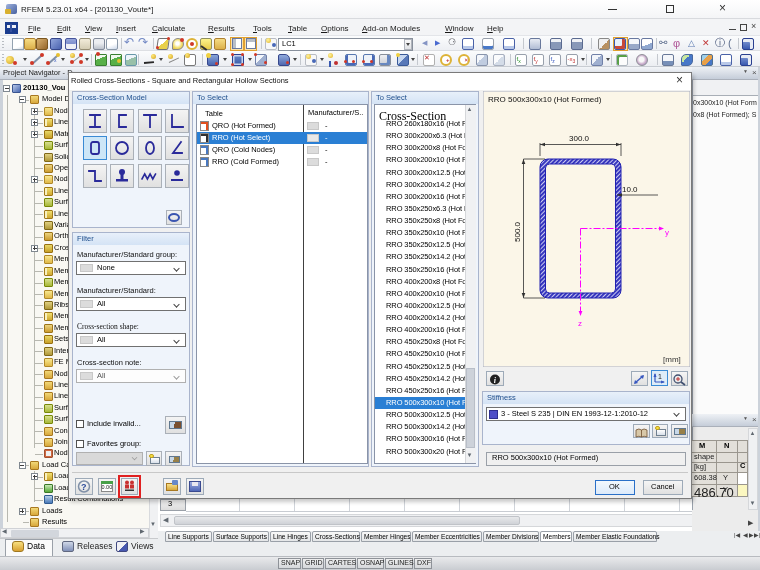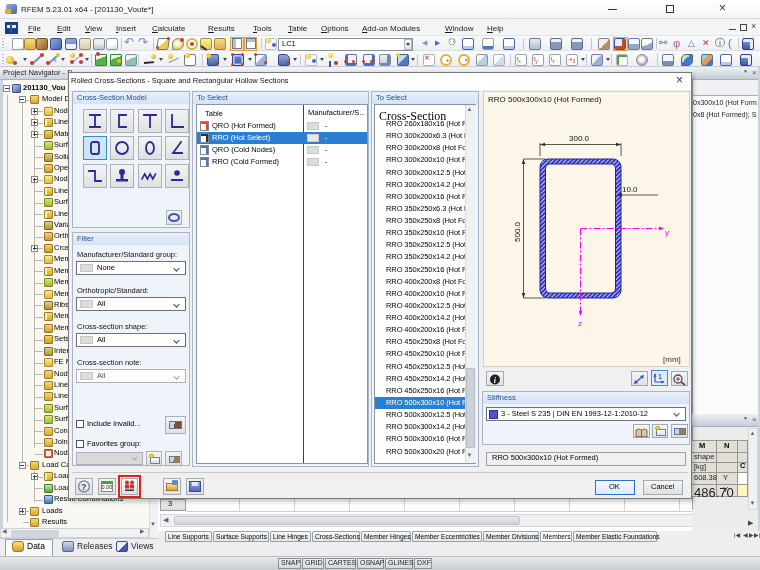--- a/index.html
+++ b/index.html
@@ -600,26 +600,26 @@
     </svg>
   </div>
 <div class="ab" style="left:72px;top:232px;width:118px;height:234px;background:#eff4fb;border:1px solid #a9b4cc;"></div>
 <div class="ab" style="left:73px;top:233px;width:116px;height:12px;background:linear-gradient(#e8f0fa,#d4e3f5);"></div>
 <div class="tx" style="left:77px;top:234.5px;font-size:7.5px;color:#1e4e8c;">Filter</div>
 <div class="tx" style="left:77px;top:251px;font-size:7.5px;color:#101010;">Manufacturer/Standard group:</div>
 <div class="ab" style="left:76px;top:261px;width:110px;height:14px;background:#fff;border:1px solid #707070;"></div>
 <div class="sw" style="left:80px;top:264px;"></div>
 <div class="tx" style="left:97px;top:263.5px;font-size:7.5px;color:#000;">None</div>
 <div class="chev" style="left:174px;top:265.5px;border-color:#404040;transform:rotate(45deg) scale(0.9);"></div>
-<div class="tx" style="left:77px;top:287px;font-size:7.5px;color:#101010;">Orthotropic/Standard:</div>
+<div class="tx" style="left:77px;top:287px;font-size:7.5px;color:#101010;">Manufacturer/Standard:</div>
 <div class="ab" style="left:76px;top:297px;width:110px;height:14px;background:#fff;border:1px solid #707070;"></div>
 <div class="sw" style="left:80px;top:300px;"></div>
 <div class="tx" style="left:97px;top:299.5px;font-size:7.5px;color:#000;">All</div>
 <div class="chev" style="left:174px;top:301.5px;border-color:#404040;transform:rotate(45deg) scale(0.9);"></div>
-<div class="tx" style="left:77px;top:323px;font-size:7.5px;color:#101010;">Cross-section shape:</div>
+<div class="tx" style="left:77px;top:323px;font-size:7.5px;color:#101010;font-family:Liberation Serif, serif;">Cross-section shape:</div>
 <div class="ab" style="left:76px;top:333px;width:110px;height:14px;background:#fff;border:1px solid #707070;"></div>
 <div class="sw" style="left:80px;top:336px;"></div>
 <div class="tx" style="left:97px;top:335.5px;font-size:7.5px;color:#000;">All</div>
 <div class="chev" style="left:174px;top:337.5px;border-color:#404040;transform:rotate(45deg) scale(0.9);"></div>
 <div class="tx" style="left:77px;top:359px;font-size:7.5px;color:#101010;">Cross-section note:</div>
 <div class="ab" style="left:76px;top:369px;width:110px;height:14px;background:#fdfdfd;border:1px solid #b0b0b0;"></div>
 <div class="sw" style="left:80px;top:372px;"></div>
 <div class="tx" style="left:97px;top:371.5px;font-size:7.5px;color:#555;">All</div>
 <div class="chev" style="left:174px;top:373.5px;border-color:#9a9a9a;transform:rotate(45deg) scale(0.9);"></div>
 <div class="cb" style="left:76px;top:420px;"></div>

